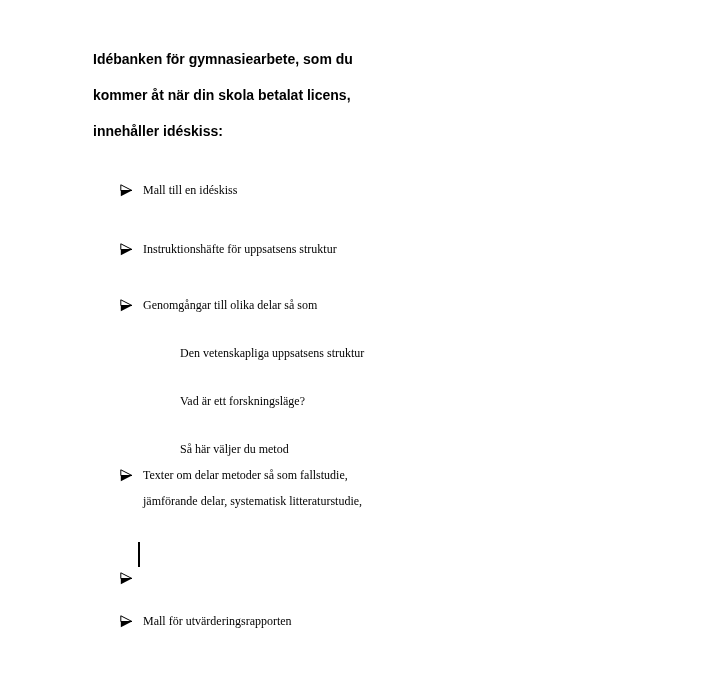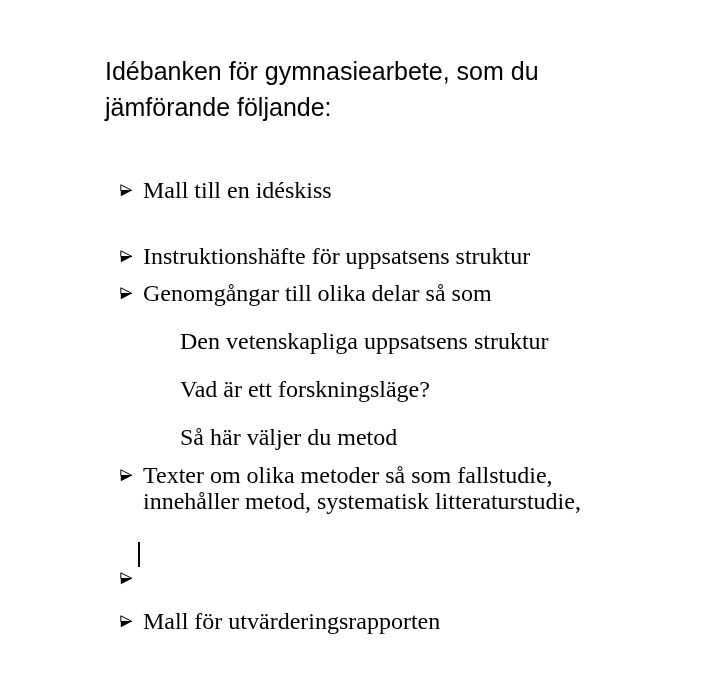--- a/index.html
+++ b/index.html
@@ -14,33 +14,33 @@
     height: 675px;
     background: #ffffff;
     color: #000000;
     overflow: hidden;
   }
   .heading {
     position: absolute;
     left: 93px;
     top: 41px;
     font-family: "Liberation Sans", sans-serif;
-    font-weight: normal;
-    font-size: 25px;
+    font-weight: bold;
+    font-size: 14px;
     line-height: 36px;
     color: #000000;
-    margin: 12px;
+    margin: 0;
   }
   .heading .hline { white-space: nowrap; }
 
   .item {
     position: absolute;
     left: 120px;
     font-family: "Liberation Serif", serif;
-    font-size: 24px;
+    font-size: 12px;
     line-height: 26px;
     color: #000000;
   }
   .row {
     display: flex;
     align-items: flex-start;
   }
   .bullet {
     flex: 0 0 23px;
     width: 23px;
@@ -64,48 +64,49 @@
     background: #000000;
   }
 </style>
 </head>
 <body>
 
 <div class="page">
 
   <h1 class="heading">
     <div class="hline">Idébanken för gymnasiearbete, som du</div>
-    <div class="hline">jämförande följande:</div>
+    <div class="hline">kommer åt när din skola betalat licens,</div>
+    <div class="hline">innehåller idéskiss:</div>
   </h1>
 
   <div class="item" style="top:177px">
     <div class="row">
       <span class="bullet">
         <svg width="13" height="13" viewBox="0 0 13 13" aria-hidden="true">
           <polygon points="0.8,0.8 12,6.5 0.8,6.5" fill="#ffffff" stroke="#000000" stroke-width="1"></polygon>
           <polygon points="0.8,6.5 12,6.5 0.8,12.2" fill="#000000"></polygon>
         </svg>
       </span>
       <span class="txt">Mall till en idéskiss</span>
     </div>
   </div>
 
-  <div class="item" style="top:243px">
+  <div class="item" style="top:236px">
     <div class="row">
       <span class="bullet">
         <svg width="13" height="13" viewBox="0 0 13 13" aria-hidden="true">
           <polygon points="0.8,0.8 12,6.5 0.8,6.5" fill="#ffffff" stroke="#000000" stroke-width="1"></polygon>
           <polygon points="0.8,6.5 12,6.5 0.8,12.2" fill="#000000"></polygon>
         </svg>
       </span>
       <span class="txt">Instruktionshäfte för uppsatsens struktur</span>
     </div>
   </div>
 
-  <div class="item" style="top:280px">
+  <div class="item" style="top:292px">
     <div class="row">
       <span class="bullet">
         <svg width="13" height="13" viewBox="0 0 13 13" aria-hidden="true">
           <polygon points="0.8,0.8 12,6.5 0.8,6.5" fill="#ffffff" stroke="#000000" stroke-width="1"></polygon>
           <polygon points="0.8,6.5 12,6.5 0.8,12.2" fill="#000000"></polygon>
         </svg>
       </span>
       <span class="txt">Genomgångar till olika delar så som</span>
     </div>
     <div class="subs">
@@ -117,22 +118,22 @@
 
   <div class="item" style="top:462px">
     <div class="row">
       <span class="bullet">
         <svg width="13" height="13" viewBox="0 0 13 13" aria-hidden="true">
           <polygon points="0.8,0.8 12,6.5 0.8,6.5" fill="#ffffff" stroke="#000000" stroke-width="1"></polygon>
           <polygon points="0.8,6.5 12,6.5 0.8,12.2" fill="#000000"></polygon>
         </svg>
       </span>
       <div class="multiline">
-        <div class="tline">Texter om olika metoder så som fallstudie,</div>
-        <div class="tline">innehåller metod, systematisk litteraturstudie,</div>
+        <div class="tline">Texter om delar metoder så som fallstudie,</div>
+        <div class="tline">jämförande delar, systematisk litteraturstudie,</div>
       </div>
     </div>
   </div>
 
   <div class="caret"></div>
 
   <div class="item" style="top:565px">
     <div class="row">
       <span class="bullet">
         <svg width="13" height="13" viewBox="0 0 13 13" aria-hidden="true">

